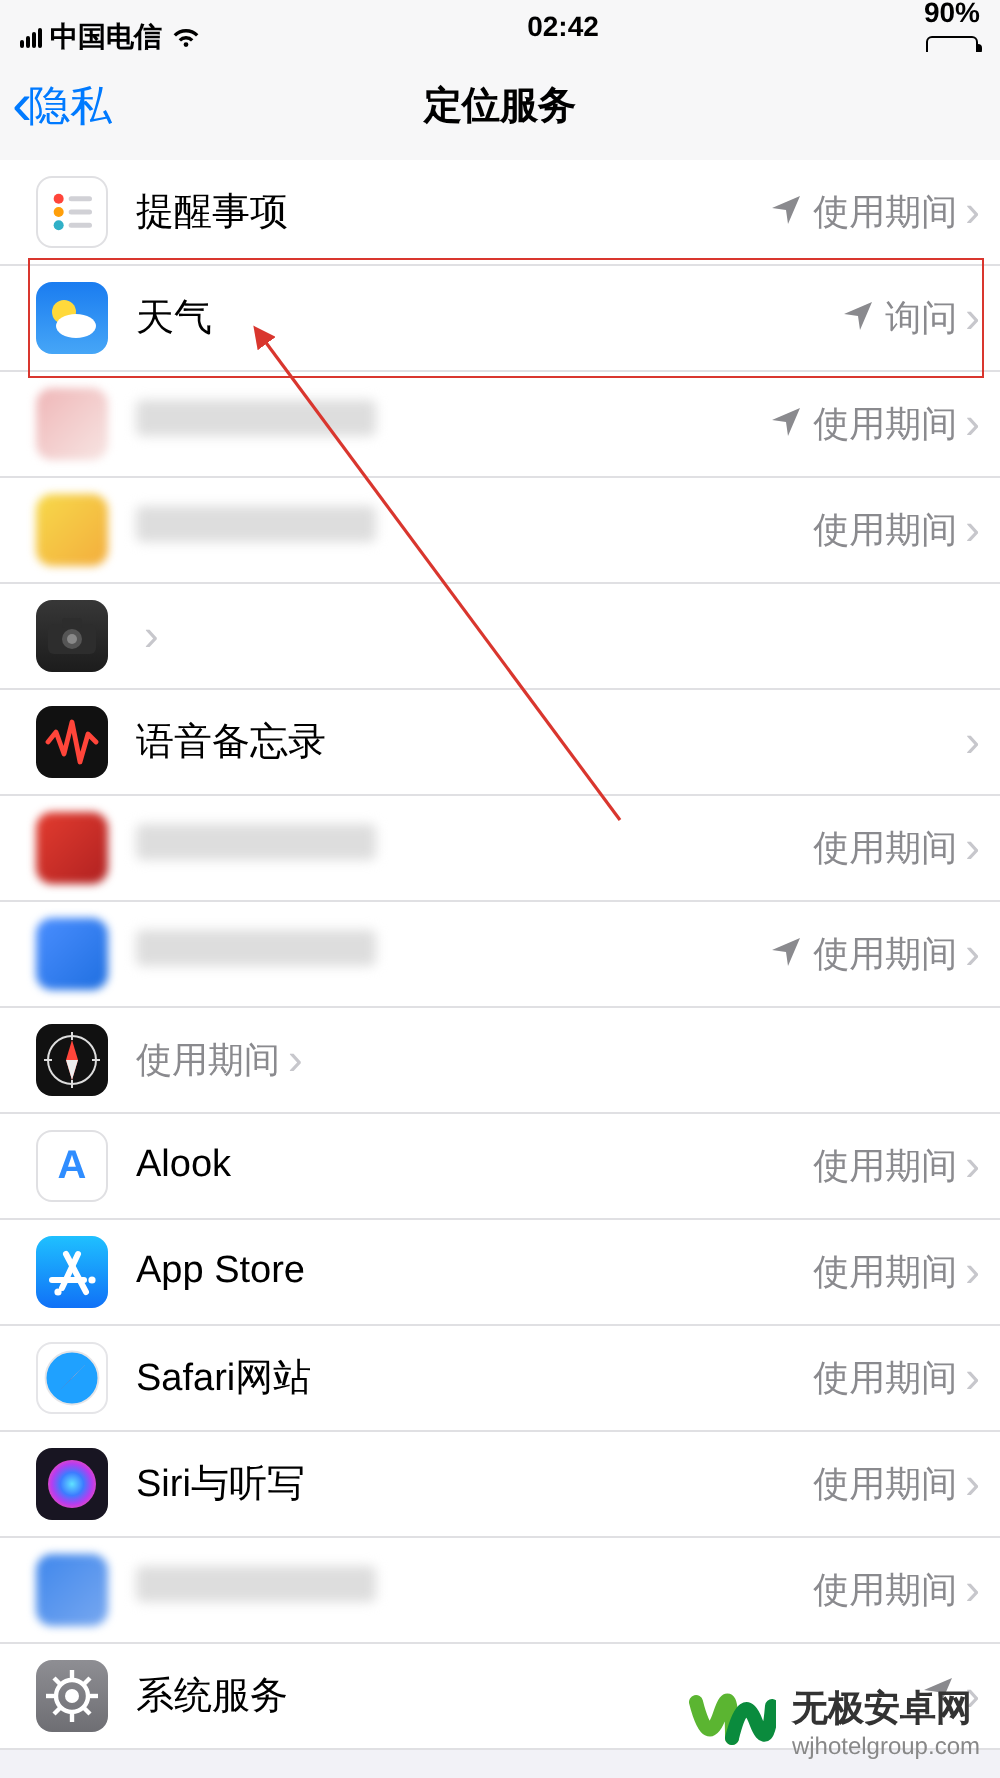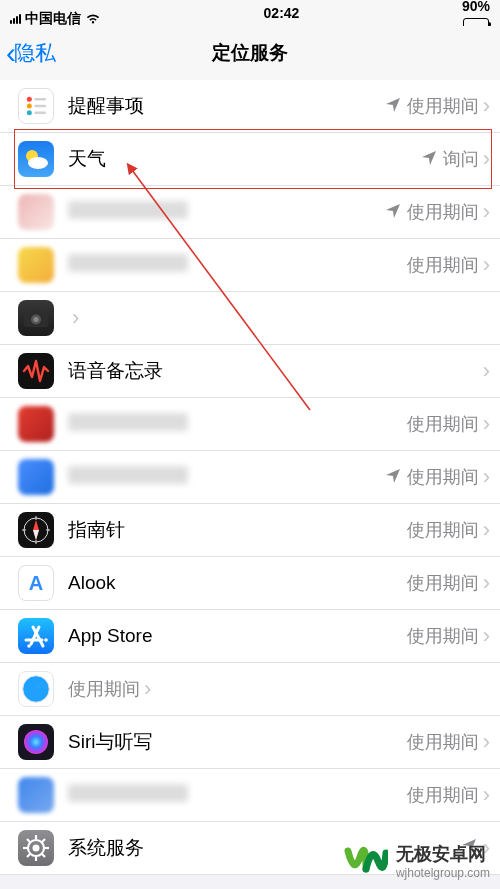--- a/index.html
+++ b/index.html
@@ -268,21 +268,20 @@
             <line x1="18" y1="4" x2="18" y2="8"></line>
             <line x1="18" y1="28" x2="18" y2="32"></line>
             <line x1="4" y1="18" x2="8" y2="18"></line>
             <line x1="28" y1="18" x2="32" y2="18"></line>
           </g>
           <path d="M18 8 L21 18 L18 28 L15 18 Z" fill="#ff453a"></path>
           <path d="M18 28 L21 18 L18 8" fill="#fff" opacity="0"></path>
           <path d="M15 18 L18 28 L21 18 Z" fill="#eee"></path>
         </svg>
       </div>
-      <span class="label">指南针</span>
       <span class="tail">
         <span>使用期间</span>
       </span>
       <span class="chevron">›</span>
     </div>
     <div class="row">
       <div class="icon ic-alook">A</div>
       <span class="label">Alook</span>
       <span class="tail">
         <span>使用期间</span>
@@ -309,20 +308,21 @@
     </div>
     <div class="row">
       <div class="icon ic-safari">
         <svg viewBox="0 0 36 36">
           <circle cx="18" cy="18" r="14" fill="#1fa1ff"></circle>
           <circle cx="18" cy="18" r="14" fill="none" stroke="#e5e5e8" stroke-width="1"></circle>
           <path d="M11 25 L19 17 L25 11 L17 19 Z" fill="#ff3b30"></path>
           <path d="M19 17 L25 11 L17 19 Z" fill="#fff"></path>
         </svg>
       </div>
+      <span class="label">Safari网站</span>
       <span class="tail">
         <span>使用期间</span>
       </span>
       <span class="chevron">›</span>
     </div>
     <div class="row">
       <div class="icon ic-siri">
         <svg viewBox="0 0 36 36">
           <circle cx="18" cy="18" r="12" fill="url(#sg)"></circle>
           <defs>

